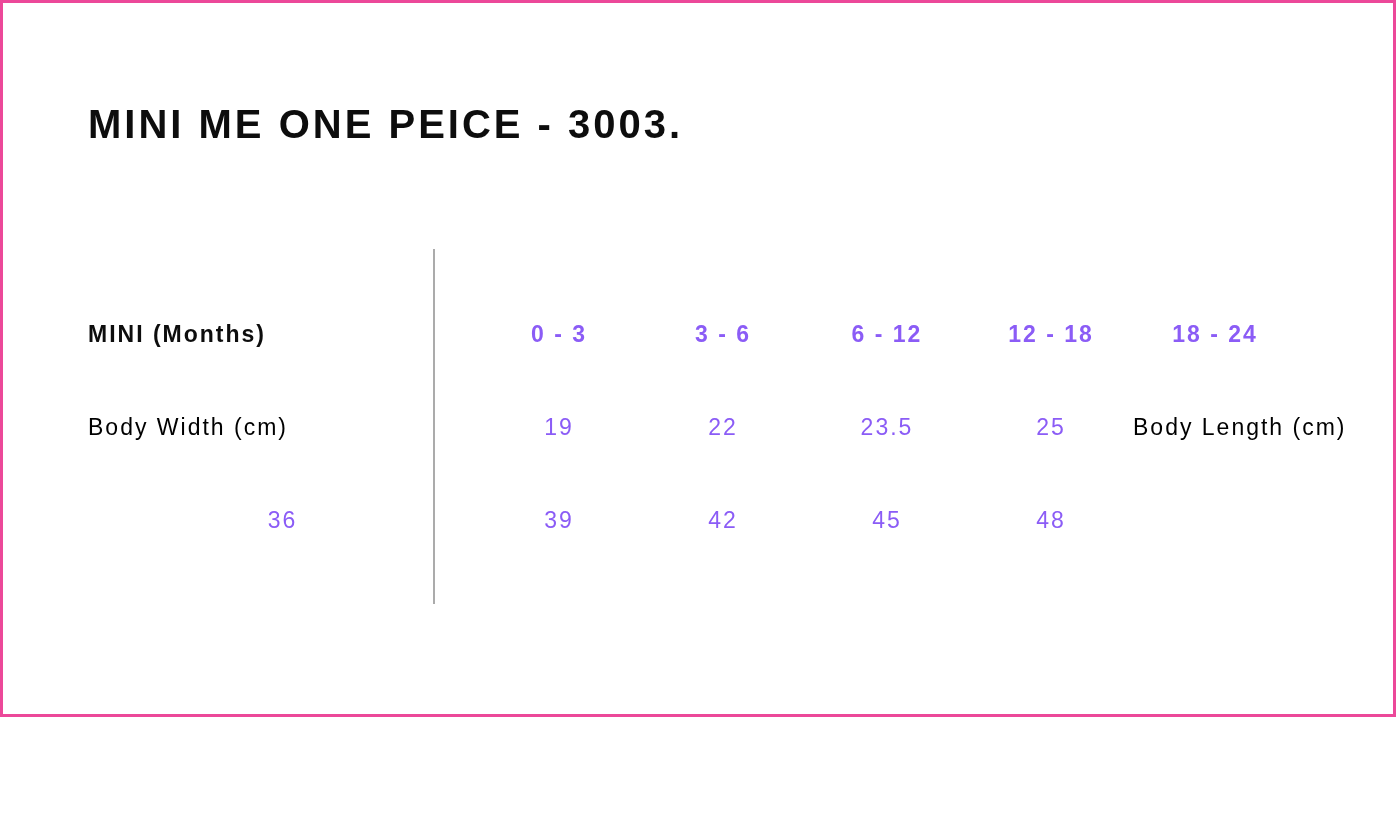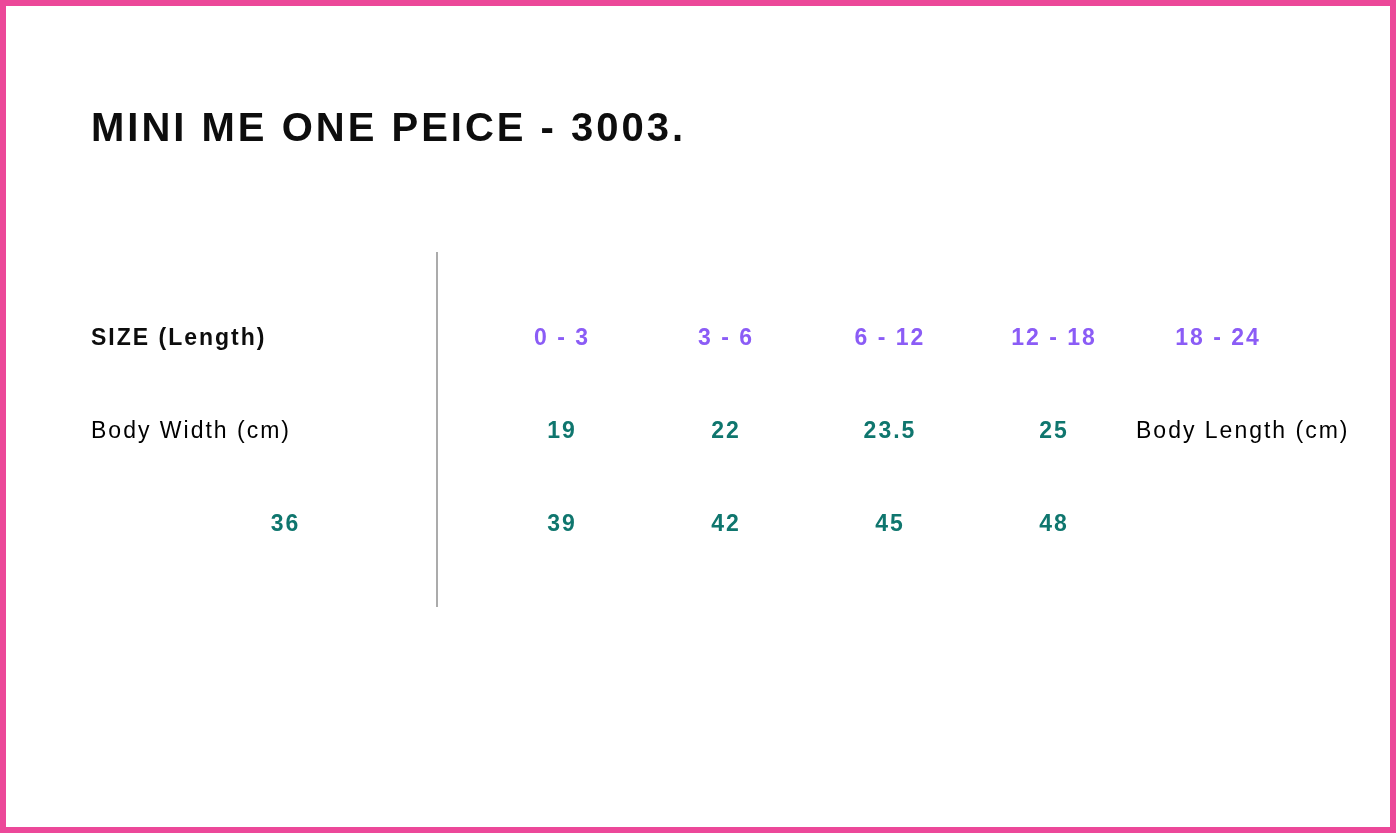--- a/index.html
+++ b/index.html
@@ -1,22 +1,22 @@
 <!DOCTYPE html>
 <html><head>
 <meta charset="utf-8">
 <style>
   * { margin: 0; padding: 0; box-sizing: border-box; }
   html, body { background: #ffffff; }
   .page {
     position: relative;
     width: 1396px;
-    height: 833px;
+    height: 717px;
     background: #ffffff;
-    border: 6px solid #ec4899;
+    border: 3px solid #ec4899;
     overflow: hidden;
     font-family: "Liberation Sans", "DejaVu Sans", sans-serif;
     color: #0d0d0d;
   }
   .title {
     position: absolute;
     left: 85px;            
     top: 99px;
     font-size: 40px;
     font-weight: 700;
@@ -57,22 +57,22 @@
   }
   .col-header {
     font-weight: 700;
     color: #8b5cf6;
   }
   .row-label {
     font-weight: 400;
     color: #000000;
   }
   .value-cell {
-    font-weight: 700;
-    color: #0f766e;
+    font-weight: 400;
+    color: #8b5cf6;
   }
   .note {
     position: absolute;
     left: 85px;
     top: 708px;
     font-size: 24px;
     font-style: italic;
     letter-spacing: 1.5px;
     word-spacing: 3px;
     color: #9b9b9b;
@@ -83,21 +83,21 @@
 <body>
 
 <div class="page">
 
   <h1 class="title">MINI ME ONE PEICE - 3003.</h1>
 
   <div class="divider"></div>
 
   <div class="size-table">
 
-    <div class="cell label-cell header-label">SIZE (Length)</div>
+    <div class="cell label-cell header-label">MINI (Months)</div>
     <div class="cell col-header">0 - 3</div>
     <div class="cell col-header">3 - 6</div>
     <div class="cell col-header">6 - 12</div>
     <div class="cell col-header">12 - 18</div>
     <div class="cell col-header">18 - 24</div>
 
     <div class="cell label-cell row-label">Body Width (cm)</div>
     <div class="cell value-cell">19</div>
     <div class="cell value-cell">22</div>
     <div class="cell value-cell">23.5</div>

